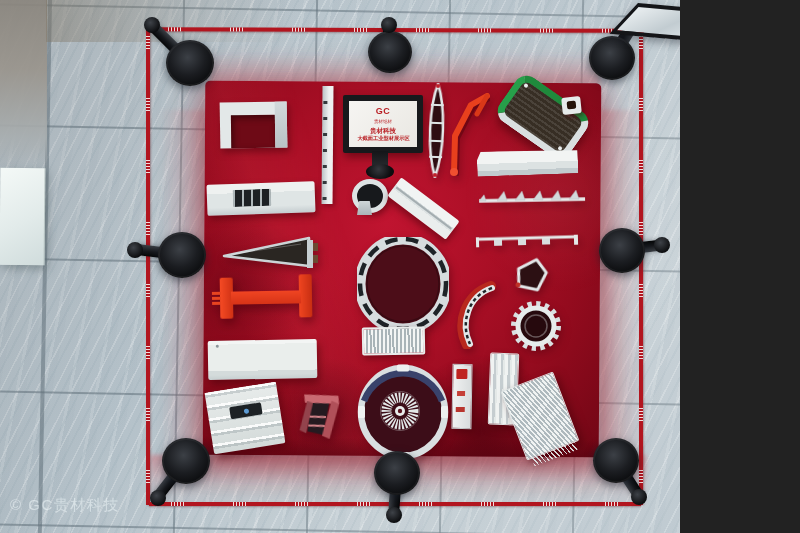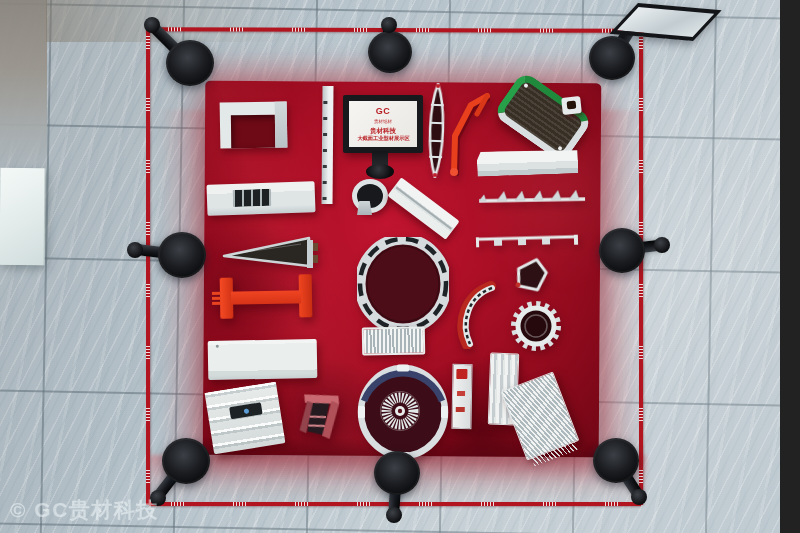--- a/index.html
+++ b/index.html
@@ -1,19 +1,20 @@
 <!DOCTYPE html>
 <html><head>
 <meta charset="utf-8">
 <style>
   html,body{margin:0;padding:0;background:#222;}
   .stage{
-    position:relative;width:780px;height:533px;overflow:hidden;
+    position:relative;width:636px;height:533px;overflow:hidden;
     font-family:"Liberation Sans",sans-serif;
     background:#b7c3cb;
+    padding-left:44px;
   }
   .abs{position:absolute;}
   
   .floor{
     position:absolute;inset:-60px;
     transform:rotate(1.1deg);
     background:
       repeating-linear-gradient(90deg, rgba(96,112,122,0.55) 0 2px, rgba(96,112,122,0) 2px 133px),
       repeating-linear-gradient(0deg, rgba(96,112,122,0.55) 0 2px, rgba(96,112,122,0) 2px 133px),
       repeating-linear-gradient(116deg, rgba(255,255,255,0.22) 0 1.5px, rgba(255,255,255,0) 1.5px 7px, rgba(150,170,180,0.20) 7px 9px, rgba(255,255,255,0) 9px 16px),
@@ -201,21 +202,21 @@
   .sq-small{left:562px;top:97px;width:19px;height:17px;transform:rotate(-6deg);border-radius:3px;
     background:#e6eaea;box-shadow:2px 3px 5px rgba(70,0,10,0.5);}
   .sq-small::before{content:"";position:absolute;left:5px;top:4px;width:9px;height:8px;border-radius:2px;
     background:#241309;}
   
   .left-panel{left:0;top:168px;width:44px;height:97px;transform:rotate(.5deg);
     background:linear-gradient(150deg,#f4f9f7,#e2ebea 55%,#d0dcdc);
     border-right:1px solid rgba(120,140,140,0.4);
     box-shadow:3px 4px 9px rgba(90,105,110,0.5);}
   
-  .watermark{left:10px;top:496px;font-size:21px;font-weight:bold;letter-spacing:1.5px;
+  .watermark{left:10px;top:496px;font-size:15px;font-weight:normal;letter-spacing:1.5px;
     color:rgba(242,249,251,0.52);}
 </style>
 </head>
 <body>
 
 <div class="stage">
 
   <div class="floor"></div>
   <div class="floor-light abs"></div>
   <div class="floor-dark-corner abs"></div>

